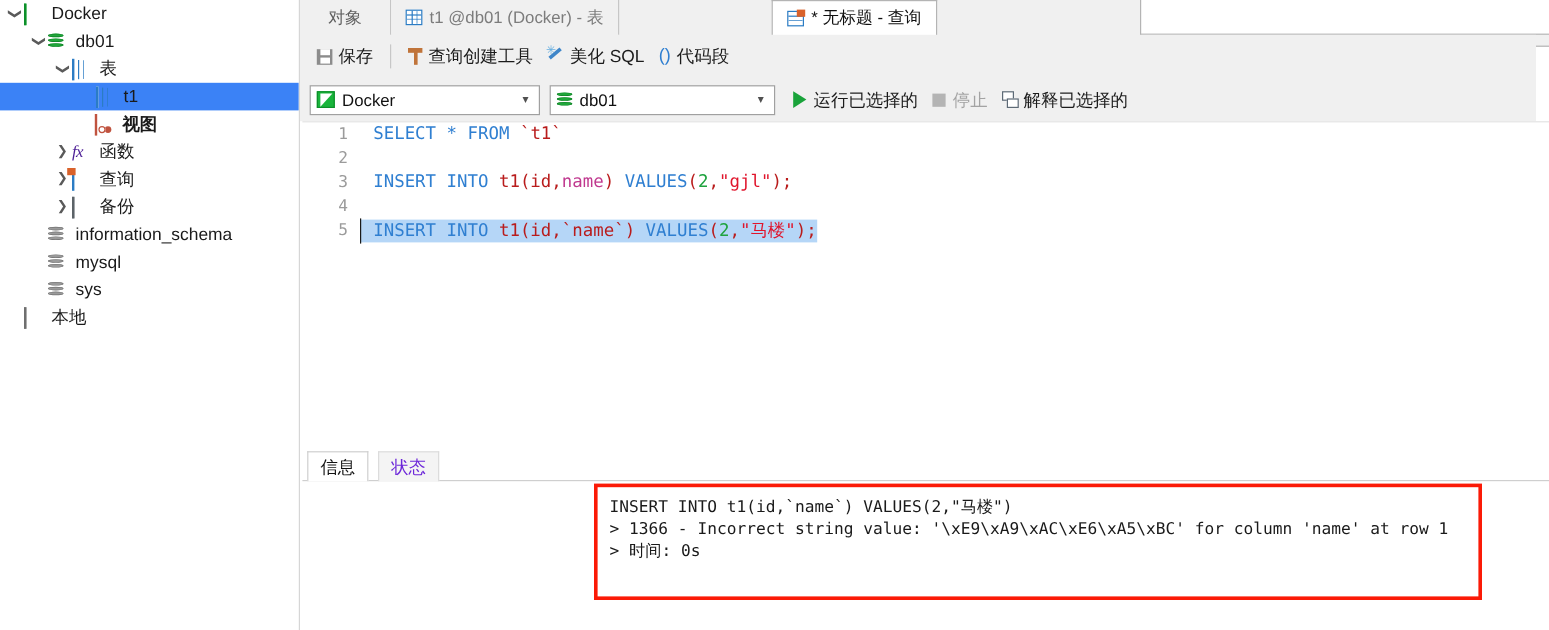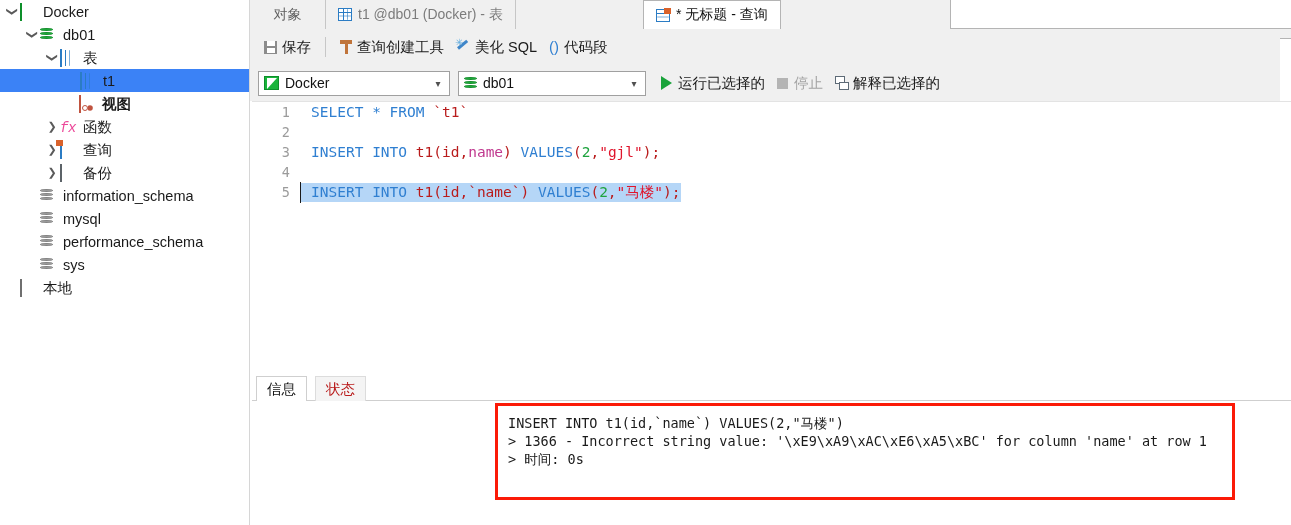--- a/index.html
+++ b/index.html
@@ -125,24 +125,24 @@
     content: ""; position: absolute; left: 0; right: 0; top: 3px;
     border-top: 1.2px solid #c0533f;
   }
   .ic-view::after {
     content: ""; position: absolute; left: 1.5px; bottom: 0.5px;
     width: 4px; height: 4px; border: 1px solid #c0533f; border-radius: 50%;
     box-shadow: 5px 0 0 -0.2px #c0533f;
   }
   
   .ic-fx {
-    font-family: Liberation Mono, monospace;
+    font-family: Liberation Serif, serif;
     font-style: italic;
     font-size: 14px;
-    color: #ec4899;
+    color: #4c1d95;
     line-height: 15px;
     letter-spacing: -0.5px;
   }
   
   .ic-query {
     width: 14px; height: 13px;
     border: 1.5px solid #2b7cc4;
     background: #ffffff;
     position: relative;
   }
@@ -418,21 +418,21 @@
   }
   .rtab.active {
     left: 4px; color: #121212;
     background: #ffffff;
     border-left: 1px solid #cfcfcf;
     border-right: 1px solid #cfcfcf;
     border-top: 1px solid #cfcfcf;
     z-index: 2;
   }
   .rtab.inactive {
-    left: 63px; color: #b91c1c;
+    left: 63px; color: #6d28d9;
     background: #f4f4f4;
     border-left: 1px solid #dcdcdc;
     border-right: 1px solid #dcdcdc;
     border-top: 1px solid #dcdcdc;
   }
   #msgbox {
     position: absolute;
     left: 243px; top: 29px;
     width: 740px; height: 97px;
     border: 3px solid #fb1a07;
@@ -505,25 +505,20 @@
         </div>
         <div class="tree-row" style="padding-left: 24px;">
           <span class="twisty none">&nbsp;</span>
           <span class="tree-icon"><span class="ic-db-gray"><span></span><span></span><span></span></span></span>
           <span class="tree-label">information_schema</span>
         </div>
         <div class="tree-row" style="padding-left: 24px;">
           <span class="twisty none">&nbsp;</span>
           <span class="tree-icon"><span class="ic-db-gray"><span></span><span></span><span></span></span></span>
           <span class="tree-label">mysql</span>
-        </div>
-        <div class="tree-row" style="padding-left: 24px;">
-          <span class="twisty none">&nbsp;</span>
-          <span class="tree-icon"><span class="ic-db-gray"><span></span><span></span><span></span></span></span>
-          <span class="tree-label">performance_schema</span>
         </div>
         <div class="tree-row" style="padding-left: 24px;">
           <span class="twisty none">&nbsp;</span>
           <span class="tree-icon"><span class="ic-db-gray"><span></span><span></span><span></span></span></span>
           <span class="tree-label">sys</span>
         </div>
         <div class="tree-row" style="padding-left: 4px;">
           <span class="twisty none">&nbsp;</span>
           <span class="tree-icon"><span class="ic-local"></span></span>
           <span class="tree-label">本地</span>

